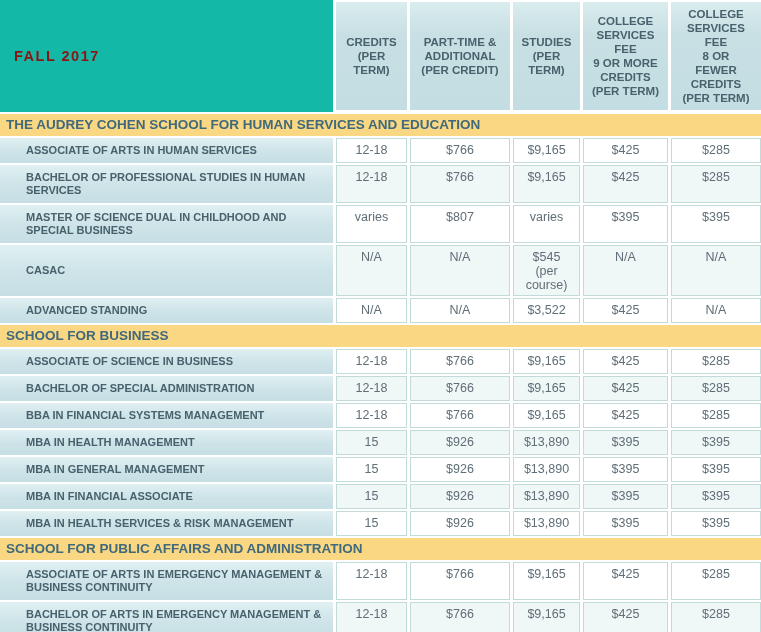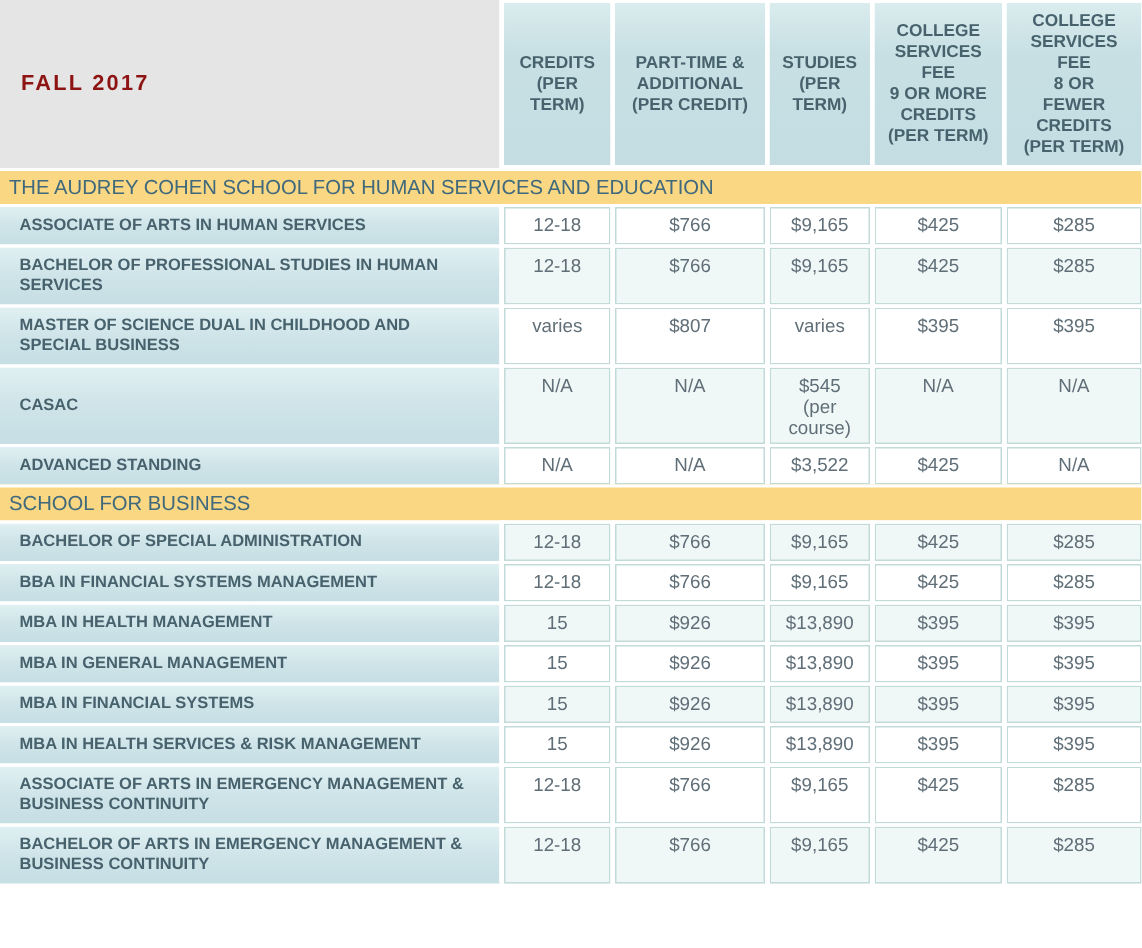--- a/index.html
+++ b/index.html
@@ -14,21 +14,21 @@
     background: #fff;
   }
   table.tuition {
     width: 761px;
     border-collapse: separate;
     border-spacing: 0;
     table-layout: fixed;
   }
   
   td.corner {
-    background: #e5e5e5;
+    background: #14b8a6;
     vertical-align: middle;
     padding-left: 14px;
   }
   .fall-title {
     color: var(--title-red, #8e1414);
     font-weight: bold;
     font-size: 14.5px;
     letter-spacing: 1.5px;
   }
   th.col-header {
@@ -43,35 +43,35 @@
     border-left: 3px solid #fff;
     border-top: 2px solid #fff;
     border-bottom: 2px solid #fff;
     height: 104px;
     padding: 2px 1px;
   }
   
   tr.section td {
     background: var(--section-bg, #f9d783);
     color: var(--section-text, #40697c);
-    font-weight: normal;
+    font-weight: bold;
     font-size: 13.5px;
     line-height: 16px;
     padding: 3px 6px;
     border-top: 2px solid #fff;
     vertical-align: middle;
   }
   
   td.program {
     background: linear-gradient(to bottom, #e0f0f2 0%, var(--label-bg, #cde3e8) 55%, #c6dfe4 100%);
     color: var(--header-text, #47626d);
     font-weight: bold;
     font-size: 11px;
     line-height: 13px;
-    padding: 6px 10px 6px 13px;
+    padding: 6px 10px 6px 26px;
     vertical-align: middle;
     border-top: 2px solid #fff;
   }
   
   td.value {
     background: #ffffff;
     color: var(--value-text, #5f6e77);
     font-size: 12.5px;
     line-height: 14px;
     text-align: center;
@@ -170,20 +170,28 @@
           <td class="program">ADVANCED STANDING</td>
           <td class="value">N/A</td>
           <td class="value">N/A</td>
           <td class="value">$3,522</td>
           <td class="value">$425</td>
           <td class="value">N/A</td>
         </tr>
         <tr class="section">
           <td colspan="6">SCHOOL FOR BUSINESS</td>
         </tr>
+        <tr class="">
+          <td class="program">ASSOCIATE OF SCIENCE IN BUSINESS</td>
+          <td class="value">12-18</td>
+          <td class="value">$766</td>
+          <td class="value">$9,165</td>
+          <td class="value">$425</td>
+          <td class="value">$285</td>
+        </tr>
         <tr class="alt">
           <td class="program">BACHELOR OF SPECIAL ADMINISTRATION</td>
           <td class="value">12-18</td>
           <td class="value">$766</td>
           <td class="value">$9,165</td>
           <td class="value">$425</td>
           <td class="value">$285</td>
         </tr>
         <tr class="">
           <td class="program">BBA IN FINANCIAL SYSTEMS MANAGEMENT</td>
@@ -203,34 +211,37 @@
         </tr>
         <tr class="">
           <td class="program">MBA IN GENERAL MANAGEMENT</td>
           <td class="value">15</td>
           <td class="value">$926</td>
           <td class="value">$13,890</td>
           <td class="value">$395</td>
           <td class="value">$395</td>
         </tr>
         <tr class="alt">
-          <td class="program">MBA IN FINANCIAL SYSTEMS</td>
+          <td class="program">MBA IN FINANCIAL ASSOCIATE</td>
           <td class="value">15</td>
           <td class="value">$926</td>
           <td class="value">$13,890</td>
           <td class="value">$395</td>
           <td class="value">$395</td>
         </tr>
         <tr class="">
           <td class="program">MBA IN HEALTH SERVICES &amp; RISK MANAGEMENT</td>
           <td class="value">15</td>
           <td class="value">$926</td>
           <td class="value">$13,890</td>
           <td class="value">$395</td>
           <td class="value">$395</td>
+        </tr>
+        <tr class="section">
+          <td colspan="6">SCHOOL FOR PUBLIC AFFAIRS AND ADMINISTRATION</td>
         </tr>
         <tr class="">
           <td class="program">ASSOCIATE OF ARTS IN EMERGENCY MANAGEMENT &amp; BUSINESS CONTINUITY</td>
           <td class="value">12-18</td>
           <td class="value">$766</td>
           <td class="value">$9,165</td>
           <td class="value">$425</td>
           <td class="value">$285</td>
         </tr>
         <tr class="alt">

